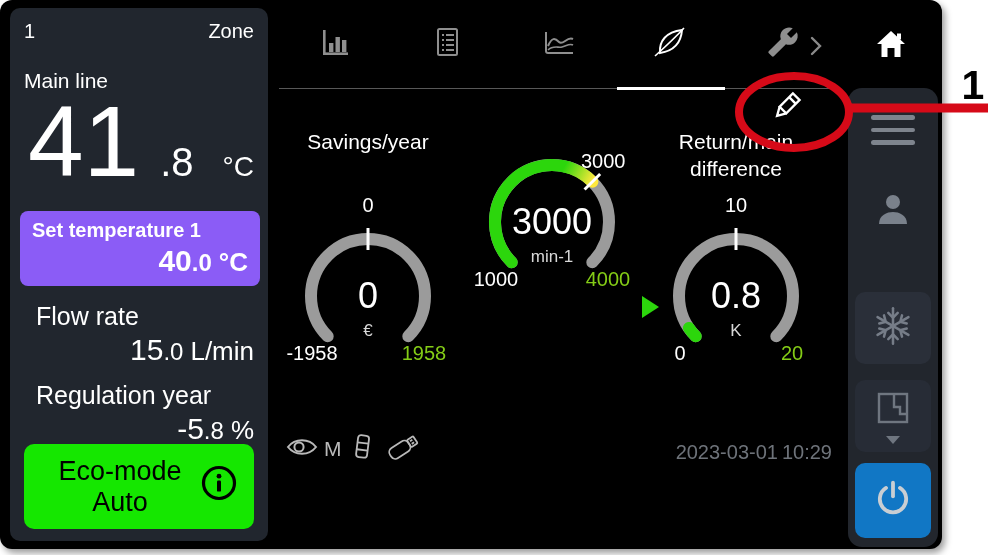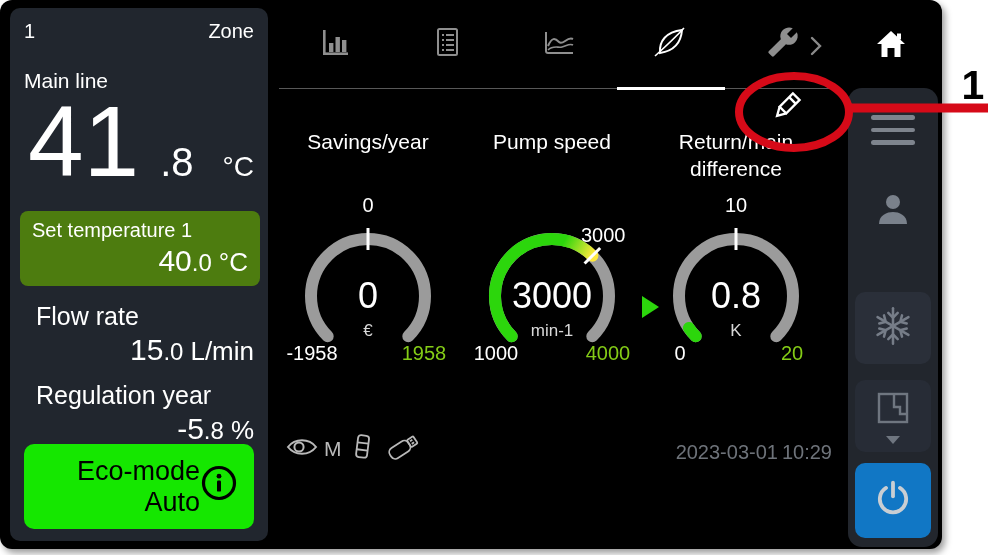--- a/index.html
+++ b/index.html
@@ -18,31 +18,31 @@
     position:absolute; left:10px; top:8px; width:258px; height:533px;
     background:#21262e; border-radius:10px; padding:12px 14px;
     display:flex; flex-direction:column; color:#fff;
   }
   .panel-header { display:flex; justify-content:space-between; font-size:20px; }
   .main-line-label { font-size:21px; margin-top:26px; }
   .big-row { display:flex; justify-content:flex-end; align-items:baseline; height:96px; margin-top:2px;gap:21px; }
   .big-int { font-size:100px; line-height:.92; }
   .big-frac { font-size:40px; }
   .big-unit { font-size:28px; margin-left:8px; }
-  .set-box { background:#4d7c0f; border-radius:8px; margin:24px -6px 0 -4px; padding:8px 12px 10px; }
+  .set-box { background:#8b5cf6; border-radius:8px; margin:24px -6px 0 -4px; padding:8px 12px 10px;font-weight:bold; }
   .set-label { font-size:20px; }
   .val-row { display:flex; justify-content:flex-end; align-items:baseline; line-height:1; margin-top:4px; }
   .mid-int { font-size:30px; }
   .mid-frac { font-size:24px; }
   .mid-unit { font-size:26px; margin-left:7px; }
   .row-label { font-size:25px; margin-top:16px;margin-left:12px; }
   .eco-btn {
     margin-top:auto; height:88px; border:none; border-radius:10px;
     display:flex; align-items:center; justify-content:space-between;
-    padding:0 16px; font-size:27px; color:#000; font-family:inherit; cursor:pointer;text-align:right;
+    padding:0 16px; font-size:27px; color:#000; font-family:inherit; cursor:pointer;
   }
   
   .main { position:absolute; left:264px; top:0; width:578px; height:490px; }
   .tabs {
     position:absolute; left:15px; top:0; width:560px; height:89px;
     border-bottom:1px solid #585858; display:flex;
   }
   .tab { width:112px; height:100%; display:flex; align-items:center; justify-content:center; position:relative; cursor:pointer; }
   .tab.active::after { content:""; position:absolute; left:2px; right:2px; bottom:-2px; height:3px; background:#fff; }
   .more-tabs { position:absolute; right:16px; top:35px; cursor:pointer; }
@@ -216,21 +216,20 @@
           <span class="gauge-max">1958</span>
         <svg class="gauge-svg" width="150" height="150" viewBox="0 0 150 150">
               <path d="M 34.7 118.3 A 57 57 0 1 1 115.3 118.3" fill="none" stroke="#9B9B9B" stroke-width="12" stroke-linecap="round"></path>
               <line x1="75" y1="32" x2="75" y2="10" stroke="#fff" stroke-width="3"></line>
               <text x="75" y="90" text-anchor="middle" fill="#fff" font-size="36">0</text>
               <text x="75" y="118" text-anchor="middle" fill="#d8d8d8" font-size="17">€</text>
             </svg>
           </div>
       </div>
       <div class="gauge-col">
-        <div class="gauge-title">Pump speed</div>
         <div class="gauge-widget">
           <span class="gauge-tick-label right">3000</span>
           <span class="gauge-min">1000</span>
           <span class="gauge-max">4000</span>
         <svg class="gauge-svg" width="150" height="150" viewBox="0 0 150 150">
               <path d="M 34.7 118.3 A 57 57 0 1 1 115.3 118.3" fill="none" stroke="#9B9B9B" stroke-width="12" stroke-linecap="round"></path>
               <path d="M 34.7 118.3 A 57 57 0 0 1 92.7 23.8" fill="none" stroke="#2CD60C" stroke-width="12" stroke-linecap="round"></path>
               <defs>
                 <linearGradient id="tipgrad1" gradientUnits="userSpaceOnUse" x1="87.5215284721369" y1="22.392344729152036" x2="115.36834785906913" y2="37.75827425259711">
                   <stop offset="0" stop-color="#2CD60C"></stop>

